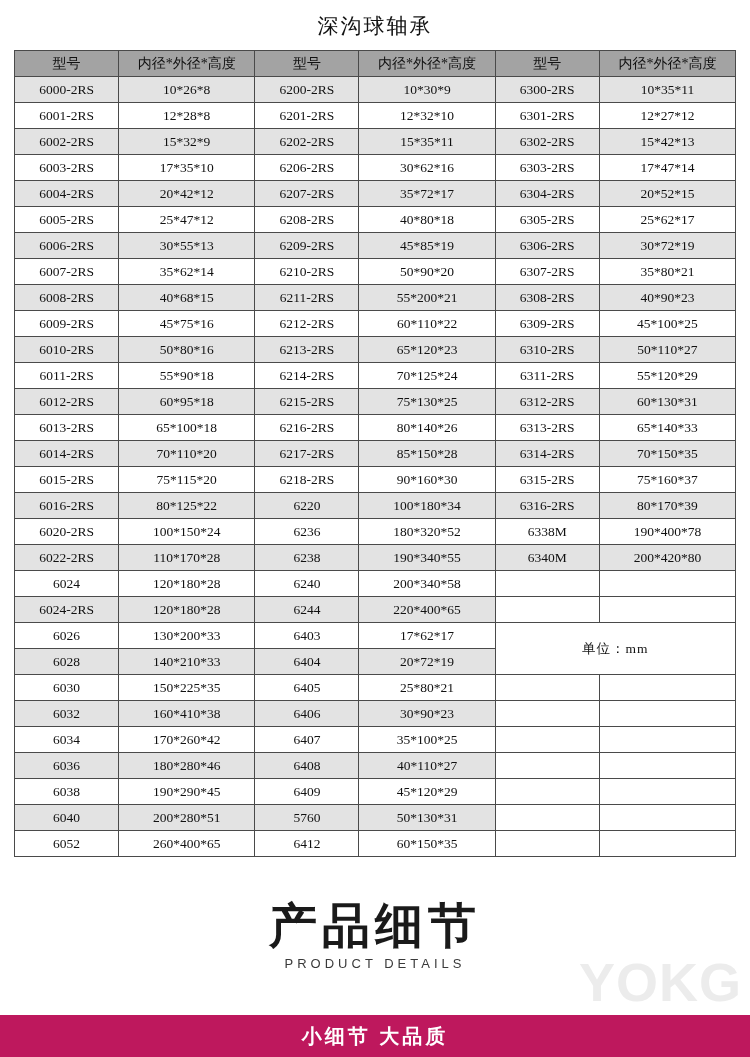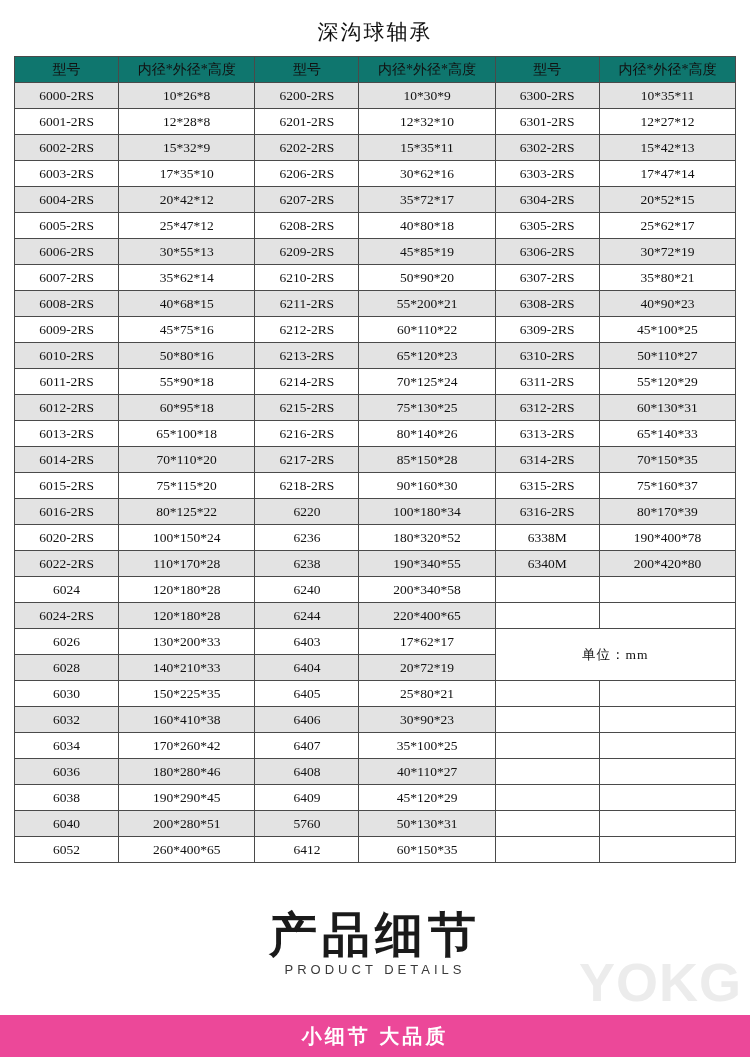--- a/index.html
+++ b/index.html
@@ -18,21 +18,21 @@
   .page {
     width: 750px;
     height: 1057px;
     position: relative;
   }
   .doc-title {
     text-align: center;
     font-size: 21px;
     font-family: "Liberation Serif", serif;
     letter-spacing: 2px;
-    padding-top: 18px;
+    padding-top: 12px;
     padding-bottom: 10px;
     color: #111;
   }
   table.spec {
     border-collapse: collapse;
     margin: 0 auto;
     width: 722px;
     table-layout: fixed;
   }
   table.spec td, table.spec th {
@@ -42,21 +42,21 @@
     vertical-align: middle;
     font-size: 13.5px;
     font-family: "Liberation Serif", serif;
     padding: 0;
     color: #111;
     white-space: nowrap;
     overflow: hidden;
   }
   table.spec th {
     font-weight: normal;
-    background: #0f766e;
+    background: #a3a3a3;
     font-size: 14px;
   }
   tr.shaded td {
     background: #e3e3e3;
   }
   tr.plain td {
     background: #ffffff;
   }
   col.c-model { width: 104px; }
   col.c-dim { width: 136px; }
@@ -72,40 +72,40 @@
   }
   td.nofill {
     background: #ffffff !important;
     border: none;
   }
   .details {
     margin-top: 46px;
     text-align: center;
   }
   .details-cn {
-    font-family: Liberation Serif, serif;
+    font-family: Liberation Mono, monospace;
     font-weight: bold;
     font-size: 48px;
     letter-spacing: 5px;
     color: #1a1a1a;
     line-height: 1.1;
   }
   .details-en {
     font-family: "Liberation Sans", sans-serif;
     font-size: 13px;
     letter-spacing: 4px;
     color: #3a3a3a;
   }
   .red-bar {
     position: absolute;
     left: 0;
     bottom: 0;
     width: 750px;
     height: 42px;
-    background: #ec4899;
+    background: #be185d;
     color: #ffffff;
     display: flex;
     align-items: center;
     justify-content: center;
     font-family: "Liberation Sans", sans-serif;
     font-size: 20px;
     font-weight: bold;
     letter-spacing: 3px;
   }
   .watermark {

